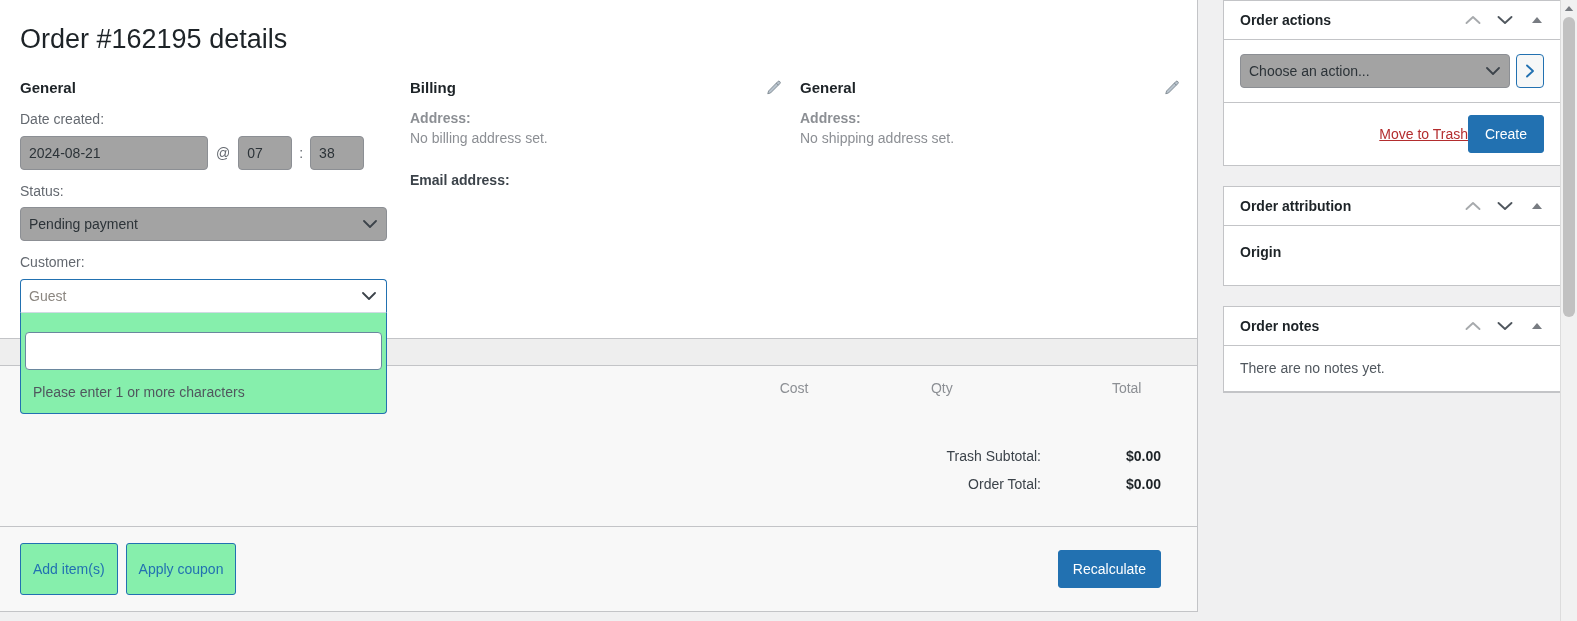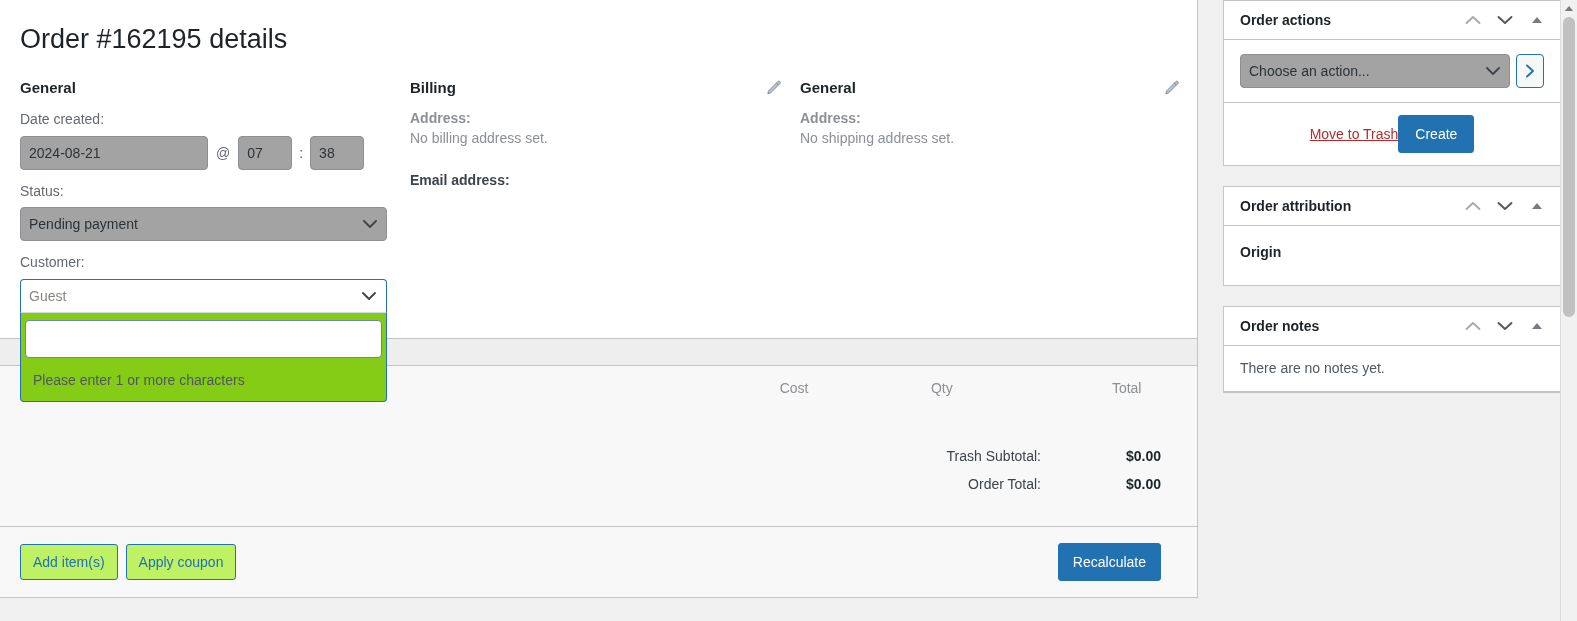--- a/index.html
+++ b/index.html
@@ -152,26 +152,26 @@
   #customer-placeholder {
     color: #8b8680;
     font-size: 14px;
   }
   #customer-dropdown {
     position: absolute;
     left: 0;
     top: 33px;
     width: 367px;
     box-sizing: border-box;
-    background: #84cc16;
+    background: #86efac;
     border: 1px solid #2271b1;
     border-top: none;
     border-radius: 0 0 4px 4px;
     z-index: 30;
-    padding: 8px 4px 0 4px;
+    padding: 20px 4px 0 4px;
   }
   #customer-search {
     box-sizing: border-box;
     width: 100%;
     height: 38px;
     border: 1px solid #6a879e;
     border-radius: 4px;
     padding: 0 8px;
     font-size: 14px;
     font-family: "Liberation Sans", sans-serif;
@@ -282,25 +282,25 @@
   }
   .btn {
     font-family: "Liberation Sans", sans-serif;
     font-size: 14px;
     line-height: 1;
     border-radius: 3px;
     cursor: pointer;
     box-sizing: border-box;
   }
   .btn-secondary {
-    background: #bef264;
+    background: #86efac;
     border: 1px solid #2271b1;
     color: #2271b1;
     padding: 2px 12px;
-    height: 36px;
+    height: 52px;
   }
   .btn-primary {
     background: #2271b1;
     border: 1px solid #2271b1;
     color: #fff;
     padding: 11px 14px;
     height: 38px;
   }
   .footer-left { display: flex; gap: 8px; }
 
@@ -367,21 +367,21 @@
     display: flex;
     align-items: center;
     justify-content: center;
     cursor: pointer;
     padding: 0;
   }
 
   #order-actions-footer {
     display: flex;
     align-items: center;
-    justify-content: center;
+    justify-content: flex-end;
     padding: 12px 16px;
   }
   #trash-link {
     color: #b32d2e;
     text-decoration: underline;
     font-size: 14px;
     cursor: pointer;
   }
   #create-btn {
     background: #2271b1;

